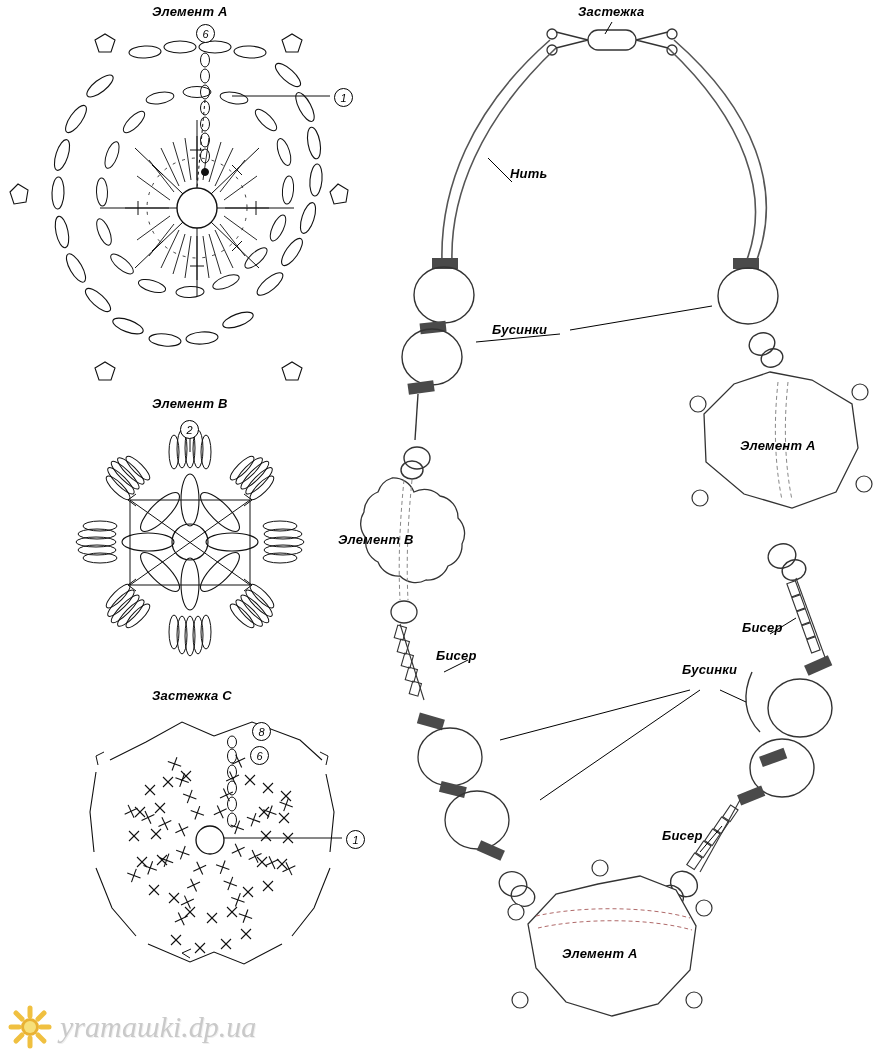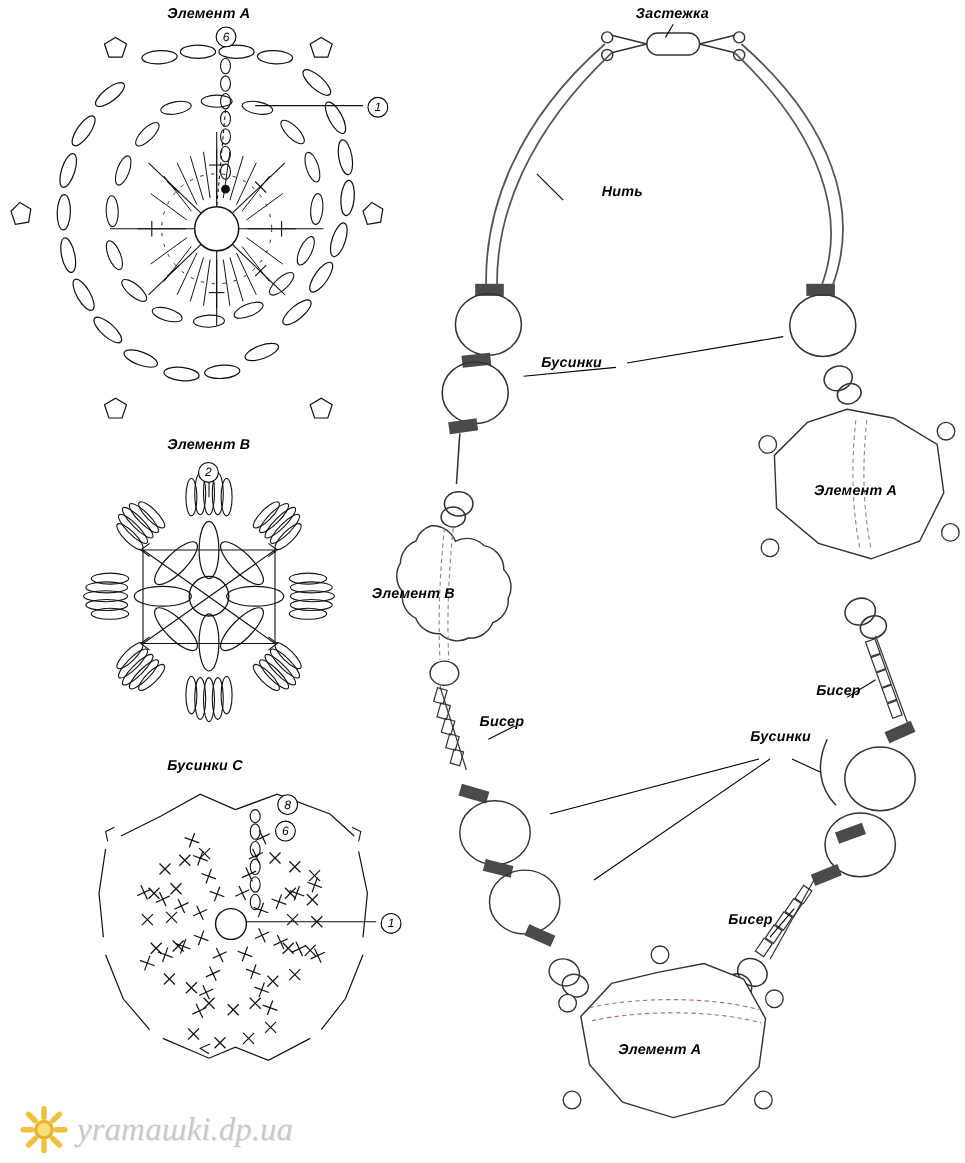--- a/index.html
+++ b/index.html
@@ -5,21 +5,21 @@
   html,body{margin:0;padding:0;background:#ffffff;}
   body{width:877px;height:1057px;position:relative;overflow:hidden;
        font-family:"Liberation Sans", sans-serif;color:#000;}
   .root{position:relative;width:723px;height:1057px;text-align:right;}
   svg.layer{position:absolute;left:0;top:0;width:877px;height:1057px;}
   .lbl{position:absolute;font-weight:bold;font-style:italic;font-size:13px;
        letter-spacing:.2px;white-space:nowrap;color:#000;}
   .num{position:absolute;width:17px;height:17px;border:1.2px solid #000;
        border-radius:50%;font-size:11px;font-style:italic;
        display:flex;align-items:center;justify-content:center;background:#fff;}
-  .wm{position:absolute;left:18px;bottom:8px;display:flex;align-items:center;gap:8px;}
+  .wm{position:absolute;left:8px;bottom:8px;display:flex;align-items:center;gap:8px;}
   .wm .txt{font-family:"Liberation Serif", serif;font-size:30px;font-style:italic;
            color:#c9c9c9;text-shadow:1px 1px 0 #efefef;}
   .wm .sun{width:44px;height:44px;position:relative;}
 </style>
 </head>
 <body>
 
 <div class="root">
 
   <svg class="layer" viewBox="0 0 877 1057">
@@ -526,27 +526,27 @@
     </g>
   </svg>
 
   <div class="lbl" style="left:152px;top:4px;">Элемент А</div>
   <div class="num" style="left:196px;top:24px;">6</div>
   <div class="num" style="left:334px;top:88px;">1</div>
 
   <div class="lbl" style="left:152px;top:396px;">Элемент В</div>
   <div class="num" style="left:180px;top:420px;">2</div>
 
-  <div class="lbl" style="left:152px;top:688px;">Бусинки С</div>
+  <div class="lbl" style="left:152px;top:688px;">Застежка С</div>
   <div class="num" style="left:252px;top:722px;">8</div>
   <div class="num" style="left:250px;top:746px;">6</div>
   <div class="num" style="left:346px;top:830px;">1</div>
 
   <div class="lbl" style="left:578px;top:4px;font-style:italic;">Застежка</div>
-  <div class="lbl" style="left:510px;top:166px;margin-left:37px;">Нить</div>
+  <div class="lbl" style="left:510px;top:166px;">Нить</div>
   <div class="lbl" style="left:492px;top:322px;">Бусинки</div>
   <div class="lbl" style="left:740px;top:438px;">Элемент А</div>
   <div class="lbl" style="left:338px;top:532px;">Элемент В</div>
   <div class="lbl" style="left:742px;top:620px;">Бисер</div>
   <div class="lbl" style="left:436px;top:648px;">Бисер</div>
   <div class="lbl" style="left:682px;top:662px;">Бусинки</div>
   <div class="lbl" style="left:662px;top:828px;">Бисер</div>
   <div class="lbl" style="left:562px;top:946px;">Элемент А</div>
 
   <div class="wm">

